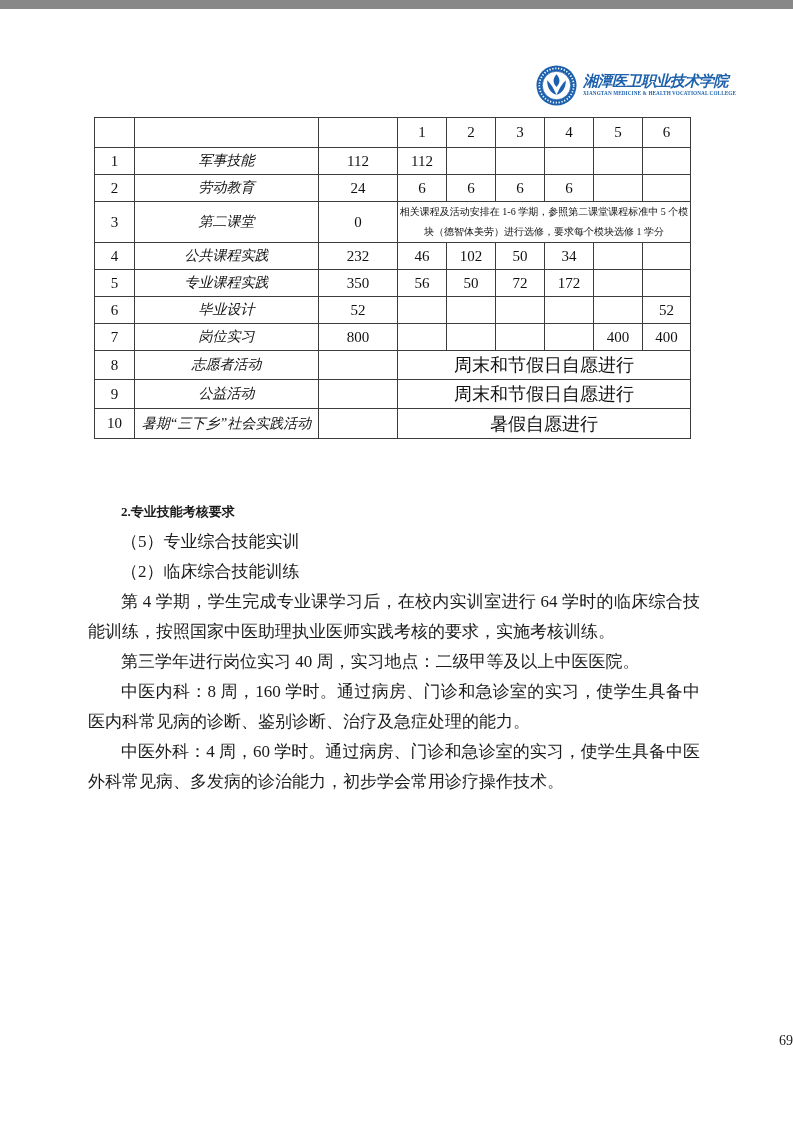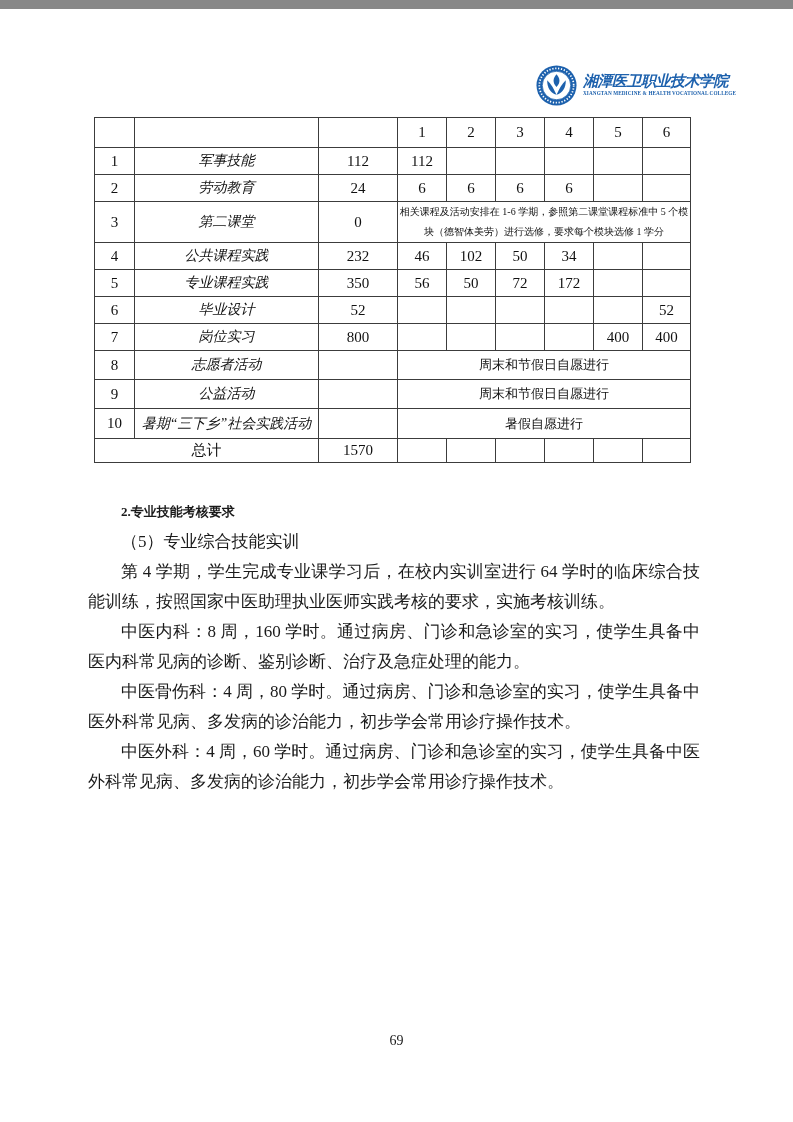--- a/index.html
+++ b/index.html
@@ -36,33 +36,33 @@
   tr.rh-head  { height:30px; }
   tr.rh-std   { height:27px; }
   tr.rh-8, tr.rh-9 { height:29px; }
   tr.rh-10    { height:30px; }
   tr.rh-total { height:24px; }
   td.c-name { white-space:nowrap; font-size:14px;font-style:italic; }
   td.c-note {
     text-align:justify; font-size:10px; line-height:20px; padding:2px 6px;
     vertical-align:middle;
   }
-  td.c-merge { font-size:13px; }
+  td.c-merge { font-size:18px; }
 
   
   .content {
     position:absolute; left:88px; top:488px; width:612px;
     font-size:17px; line-height:30px; text-align:justify;
   }
   .content p { margin:0; text-indent:33px; }
   .content p.heading { font-weight:bold; font-size:13px; }
 
   .page-number {
     position:absolute; left:0; top:1024px; width:100%;
-    text-align:center; font-size:14px;
+    text-align:right; font-size:14px;
   }
 </style>
 </head>
 <body>
 
 <div class="page">
 
   <div class="logo">
     <svg width="41" height="41" viewBox="0 0 42 42">
       <circle cx="21" cy="21" r="20.5" fill="#1d61ad"></circle>
@@ -186,37 +186,28 @@
       <td class="c-name">公益活动</td>
       <td></td>
       <td colspan="6" class="c-merge">周末和节假日自愿进行</td>
     </tr>
     <tr class="rh-10">
       <td>10</td>
       <td class="c-name">暑期“三下乡”社会实践活动</td>
       <td></td>
       <td colspan="6" class="c-merge">暑假自愿进行</td>
     </tr>
-    <tr class="rh-total">
-      <td colspan="2">总计</td>
-      <td>1570</td>
-      <td></td>
-      <td></td>
-      <td></td>
-      <td></td>
-      <td></td>
-      <td></td>
-    </tr>
   </tbody>
     </table>
 
   <div class="content">
     <p class="heading">2.专业技能考核要求</p>
     <p>（5）专业综合技能实训</p>
+    <p>（2）临床综合技能训练</p>
     <p>第 4 学期，学生完成专业课学习后，在校内实训室进行 64 学时的临床综合技能训练，按照国家中医助理执业医师实践考核的要求，实施考核训练。</p>
+    <p>第三学年进行岗位实习 40 周，实习地点：二级甲等及以上中医医院。</p>
     <p>中医内科：8 周，160 学时。通过病房、门诊和急诊室的实习，使学生具备中医内科常见病的诊断、鉴别诊断、治疗及急症处理的能力。</p>
-    <p>中医骨伤科：4 周，80 学时。通过病房、门诊和急诊室的实习，使学生具备中医外科常见病、多发病的诊治能力，初步学会常用诊疗操作技术。</p>
     <p>中医外科：4 周，60 学时。通过病房、门诊和急诊室的实习，使学生具备中医外科常见病、多发病的诊治能力，初步学会常用诊疗操作技术。</p>
   </div>
 
   <div class="page-number">69</div>
 
 </div>
 
 </body></html>

